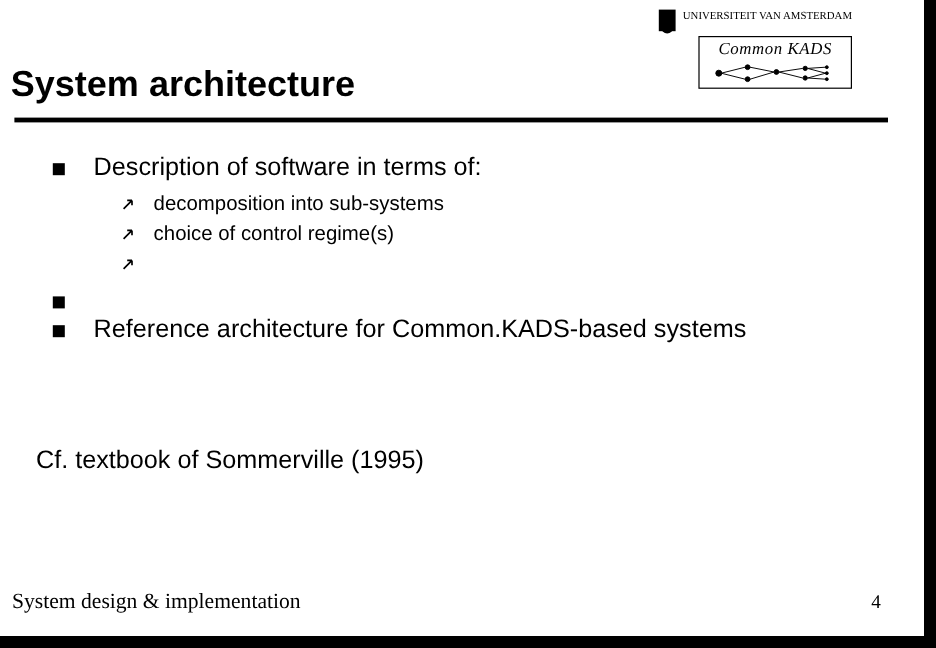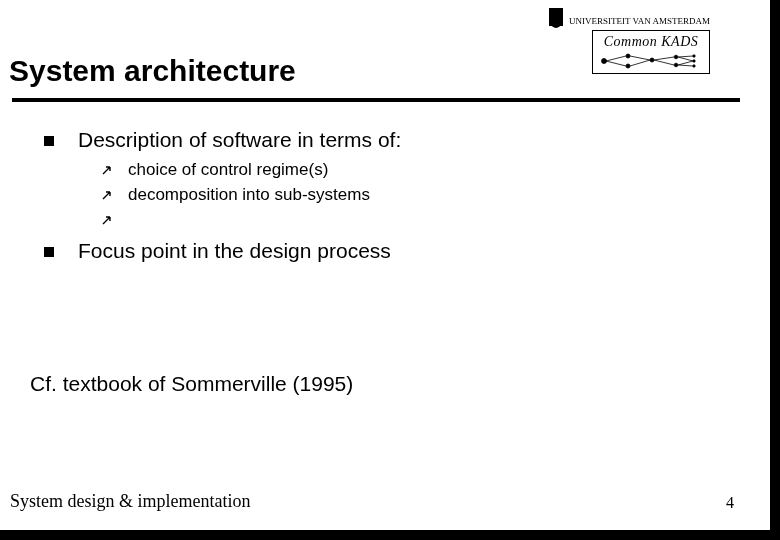--- a/index.html
+++ b/index.html
@@ -15,21 +15,21 @@
     position: absolute;
     top: 8px;
     right: 60px;
     display: flex;
     flex-direction: column;
     align-items: flex-end;
     gap: 4px;
   }
   .uva-logo {
     display: flex;
-    align-items: flex-end;
+    align-items: flex-start;
     gap: 6px;
     font-size: 9px;
     font-family: "Times New Roman", serif;
   }
   .uva-crest {
     width: 14px; height: 18px;
     background: #000;
     position: relative;
   }
   .uva-crest::after {
@@ -40,21 +40,21 @@
     background: #000;
     transform: translateX(-50%);
     border-radius: 0 0 6px 6px;
   }
   .ck-logo {
     border: 1px solid #000;
     padding: 3px 6px 3px 6px;
     display: flex;
     flex-direction: column;
     align-items: center;
-    width: 118px;
+    width: 128px;
   }
   .ck-title {
     font-family: "Times New Roman", serif;
     font-style: italic;
     font-size: 14px;
     letter-spacing: 0.5px;
   }
   .ck-net {
     margin-top: 2px;
   }
@@ -173,40 +173,43 @@
     <div class="lvl1">
       <span class="sq"></span>
       <span>Description of software in terms of:</span>
     </div>
 
     <div class="lvl2-group">
       <div class="lvl2">
         <svg class="arrow" width="12" height="12" viewBox="0 0 12 12">
             <path d="M1 11 L8 4 M8 4 L4 4 M8 4 L8 8" stroke="#000" stroke-width="1.4" fill="none"></path>
           </svg>
+        <span>decomposition into sub-systems</span>
+      </div>
+      <div class="lvl2">
+        <svg class="arrow" width="12" height="12" viewBox="0 0 12 12">
+            <path d="M1 11 L8 4 M8 4 L4 4 M8 4 L8 8" stroke="#000" stroke-width="1.4" fill="none"></path>
+          </svg>
         <span>choice of control regime(s)</span>
       </div>
       <div class="lvl2">
         <svg class="arrow" width="12" height="12" viewBox="0 0 12 12">
             <path d="M1 11 L8 4 M8 4 L4 4 M8 4 L8 8" stroke="#000" stroke-width="1.4" fill="none"></path>
           </svg>
-        <span>decomposition into sub-systems</span>
-      </div>
-      <div class="lvl2">
-        <svg class="arrow" width="12" height="12" viewBox="0 0 12 12">
-            <path d="M1 11 L8 4 M8 4 L4 4 M8 4 L8 8" stroke="#000" stroke-width="1.4" fill="none"></path>
-          </svg>
       </div>
     </div>
 
     <div class="lvl1">
       <span class="sq"></span>
-      <span>Focus point in the design process</span>
-    </div>
-
+    </div>
+
+    <div class="lvl1">
+      <span class="sq"></span>
+      <span>Reference architecture for Common.KADS-based systems</span>
+    </div>
 
   </div>
 
   <div class="note">Cf. textbook of Sommerville (1995)</div>
 
   <div class="footer-left">System design &amp; implementation</div>
   <div class="footer-right">4</div>
 
 </div>
 

